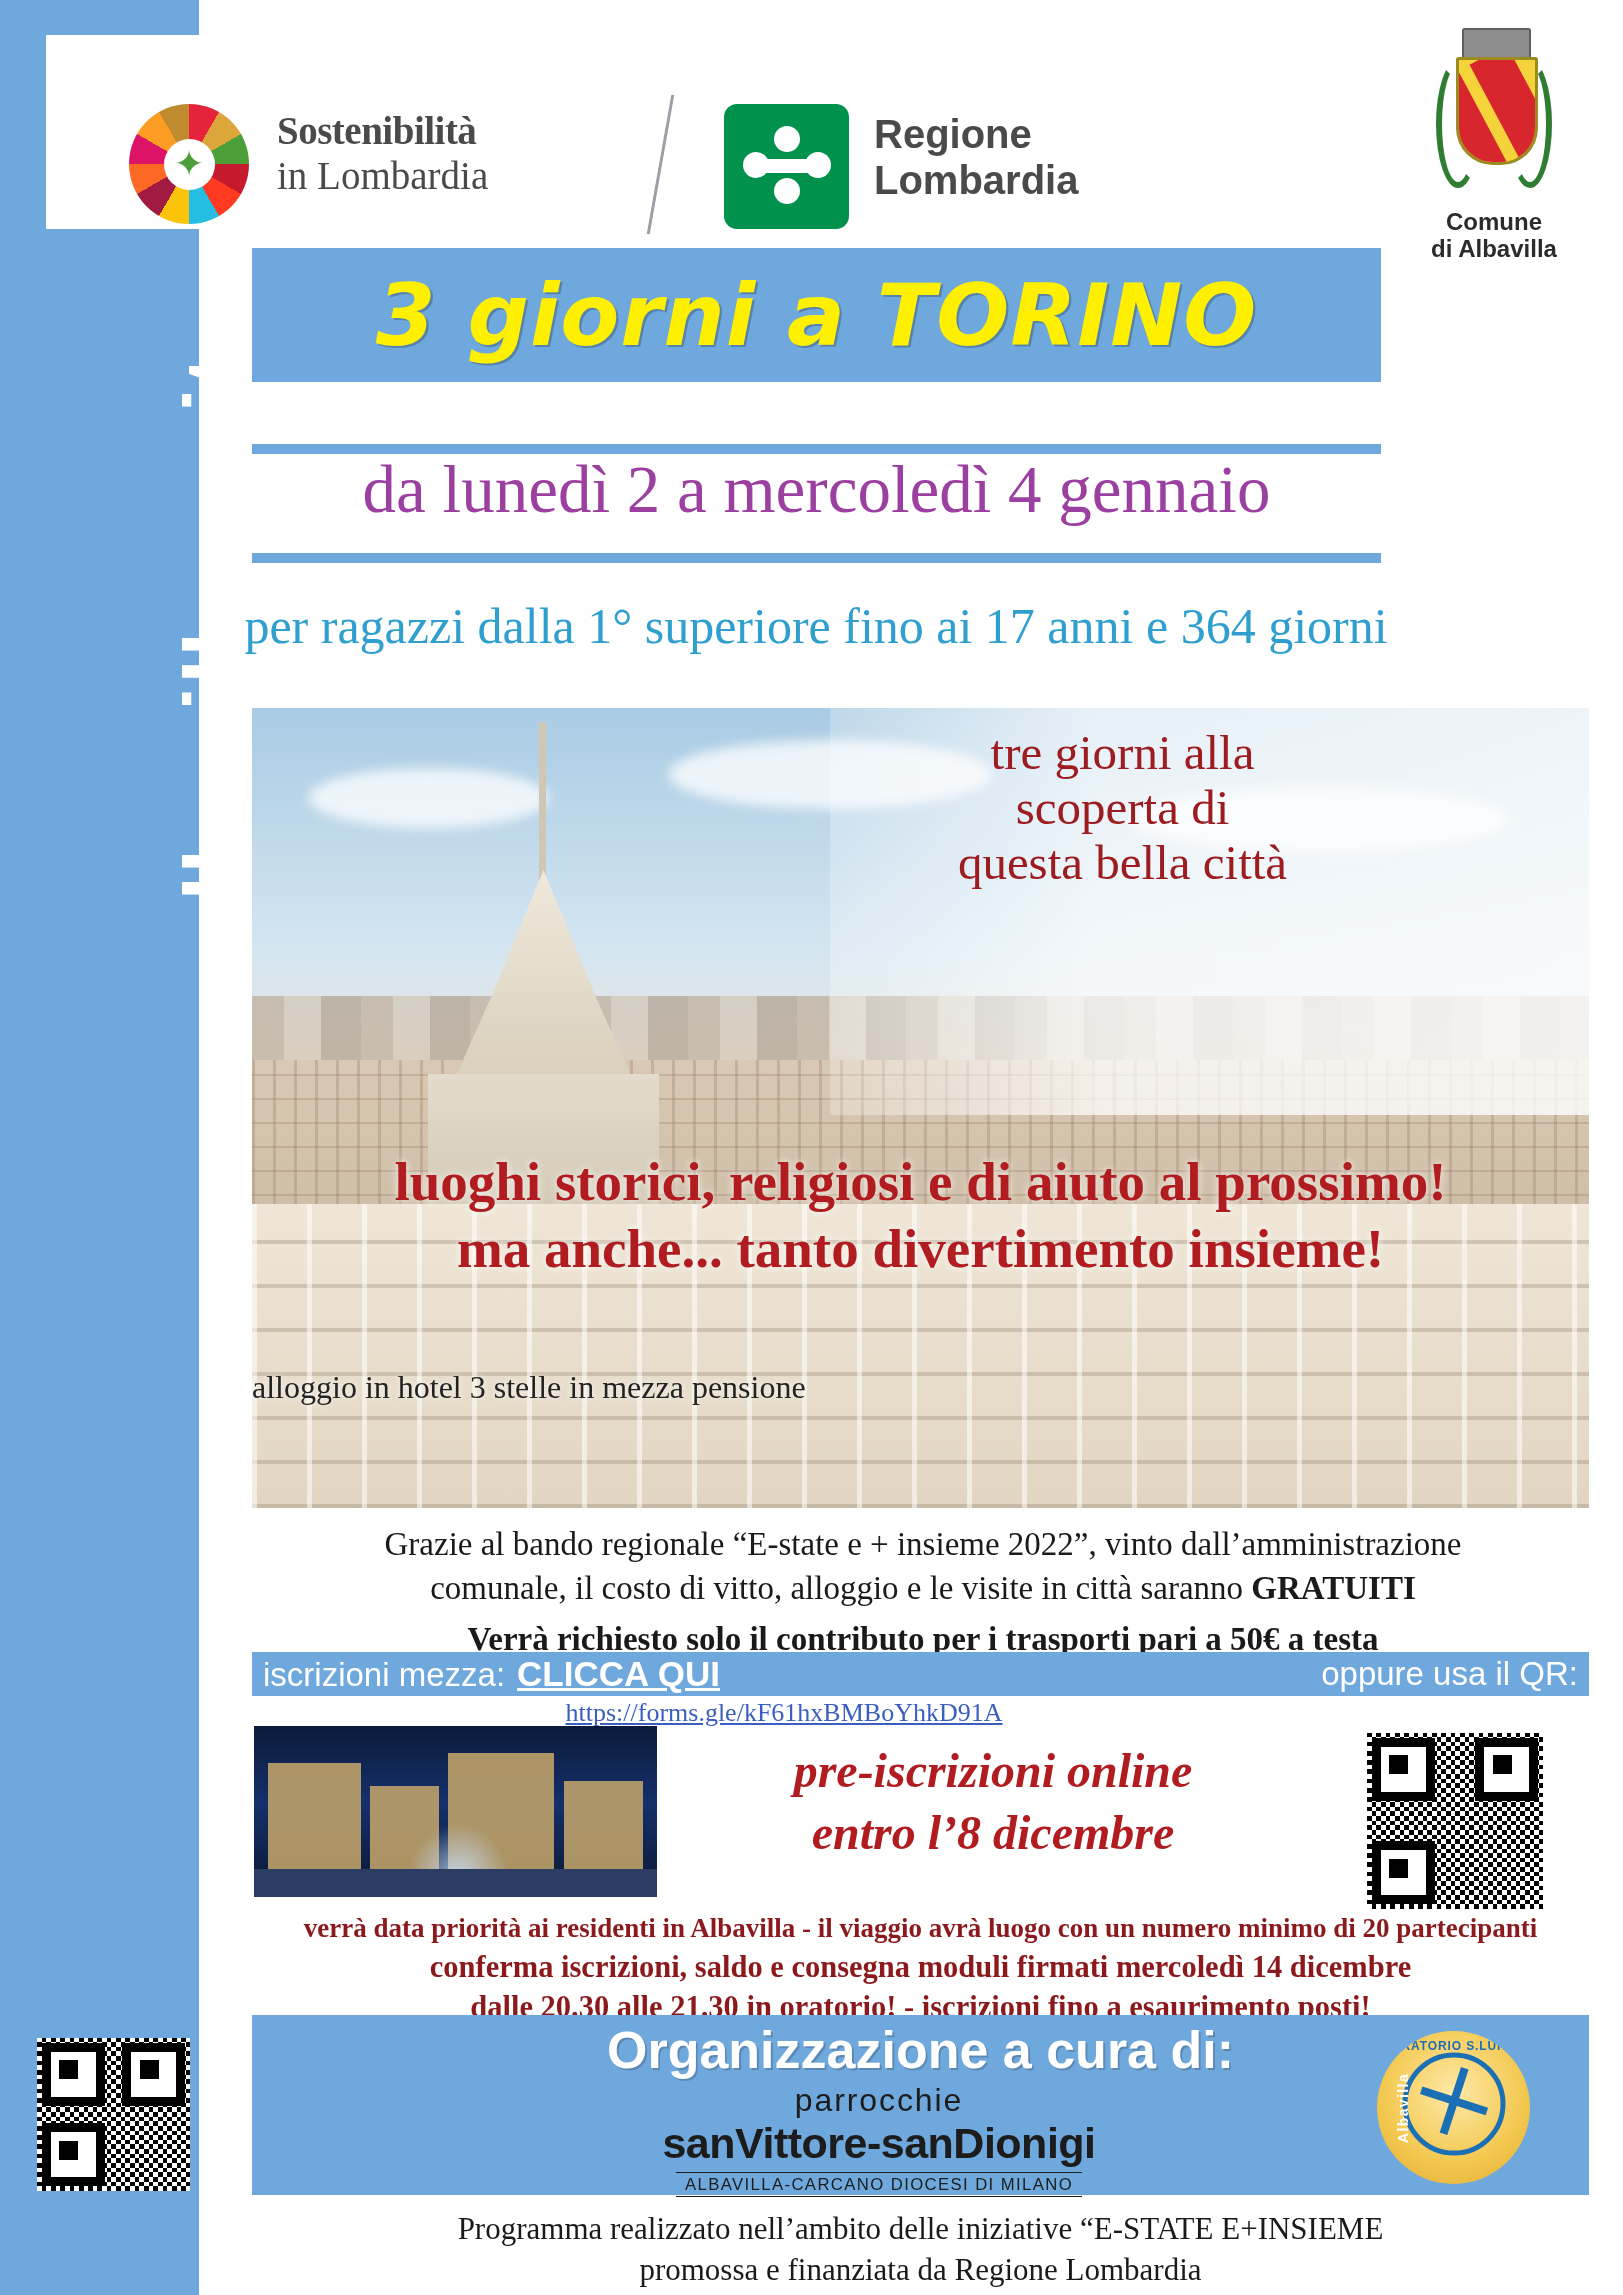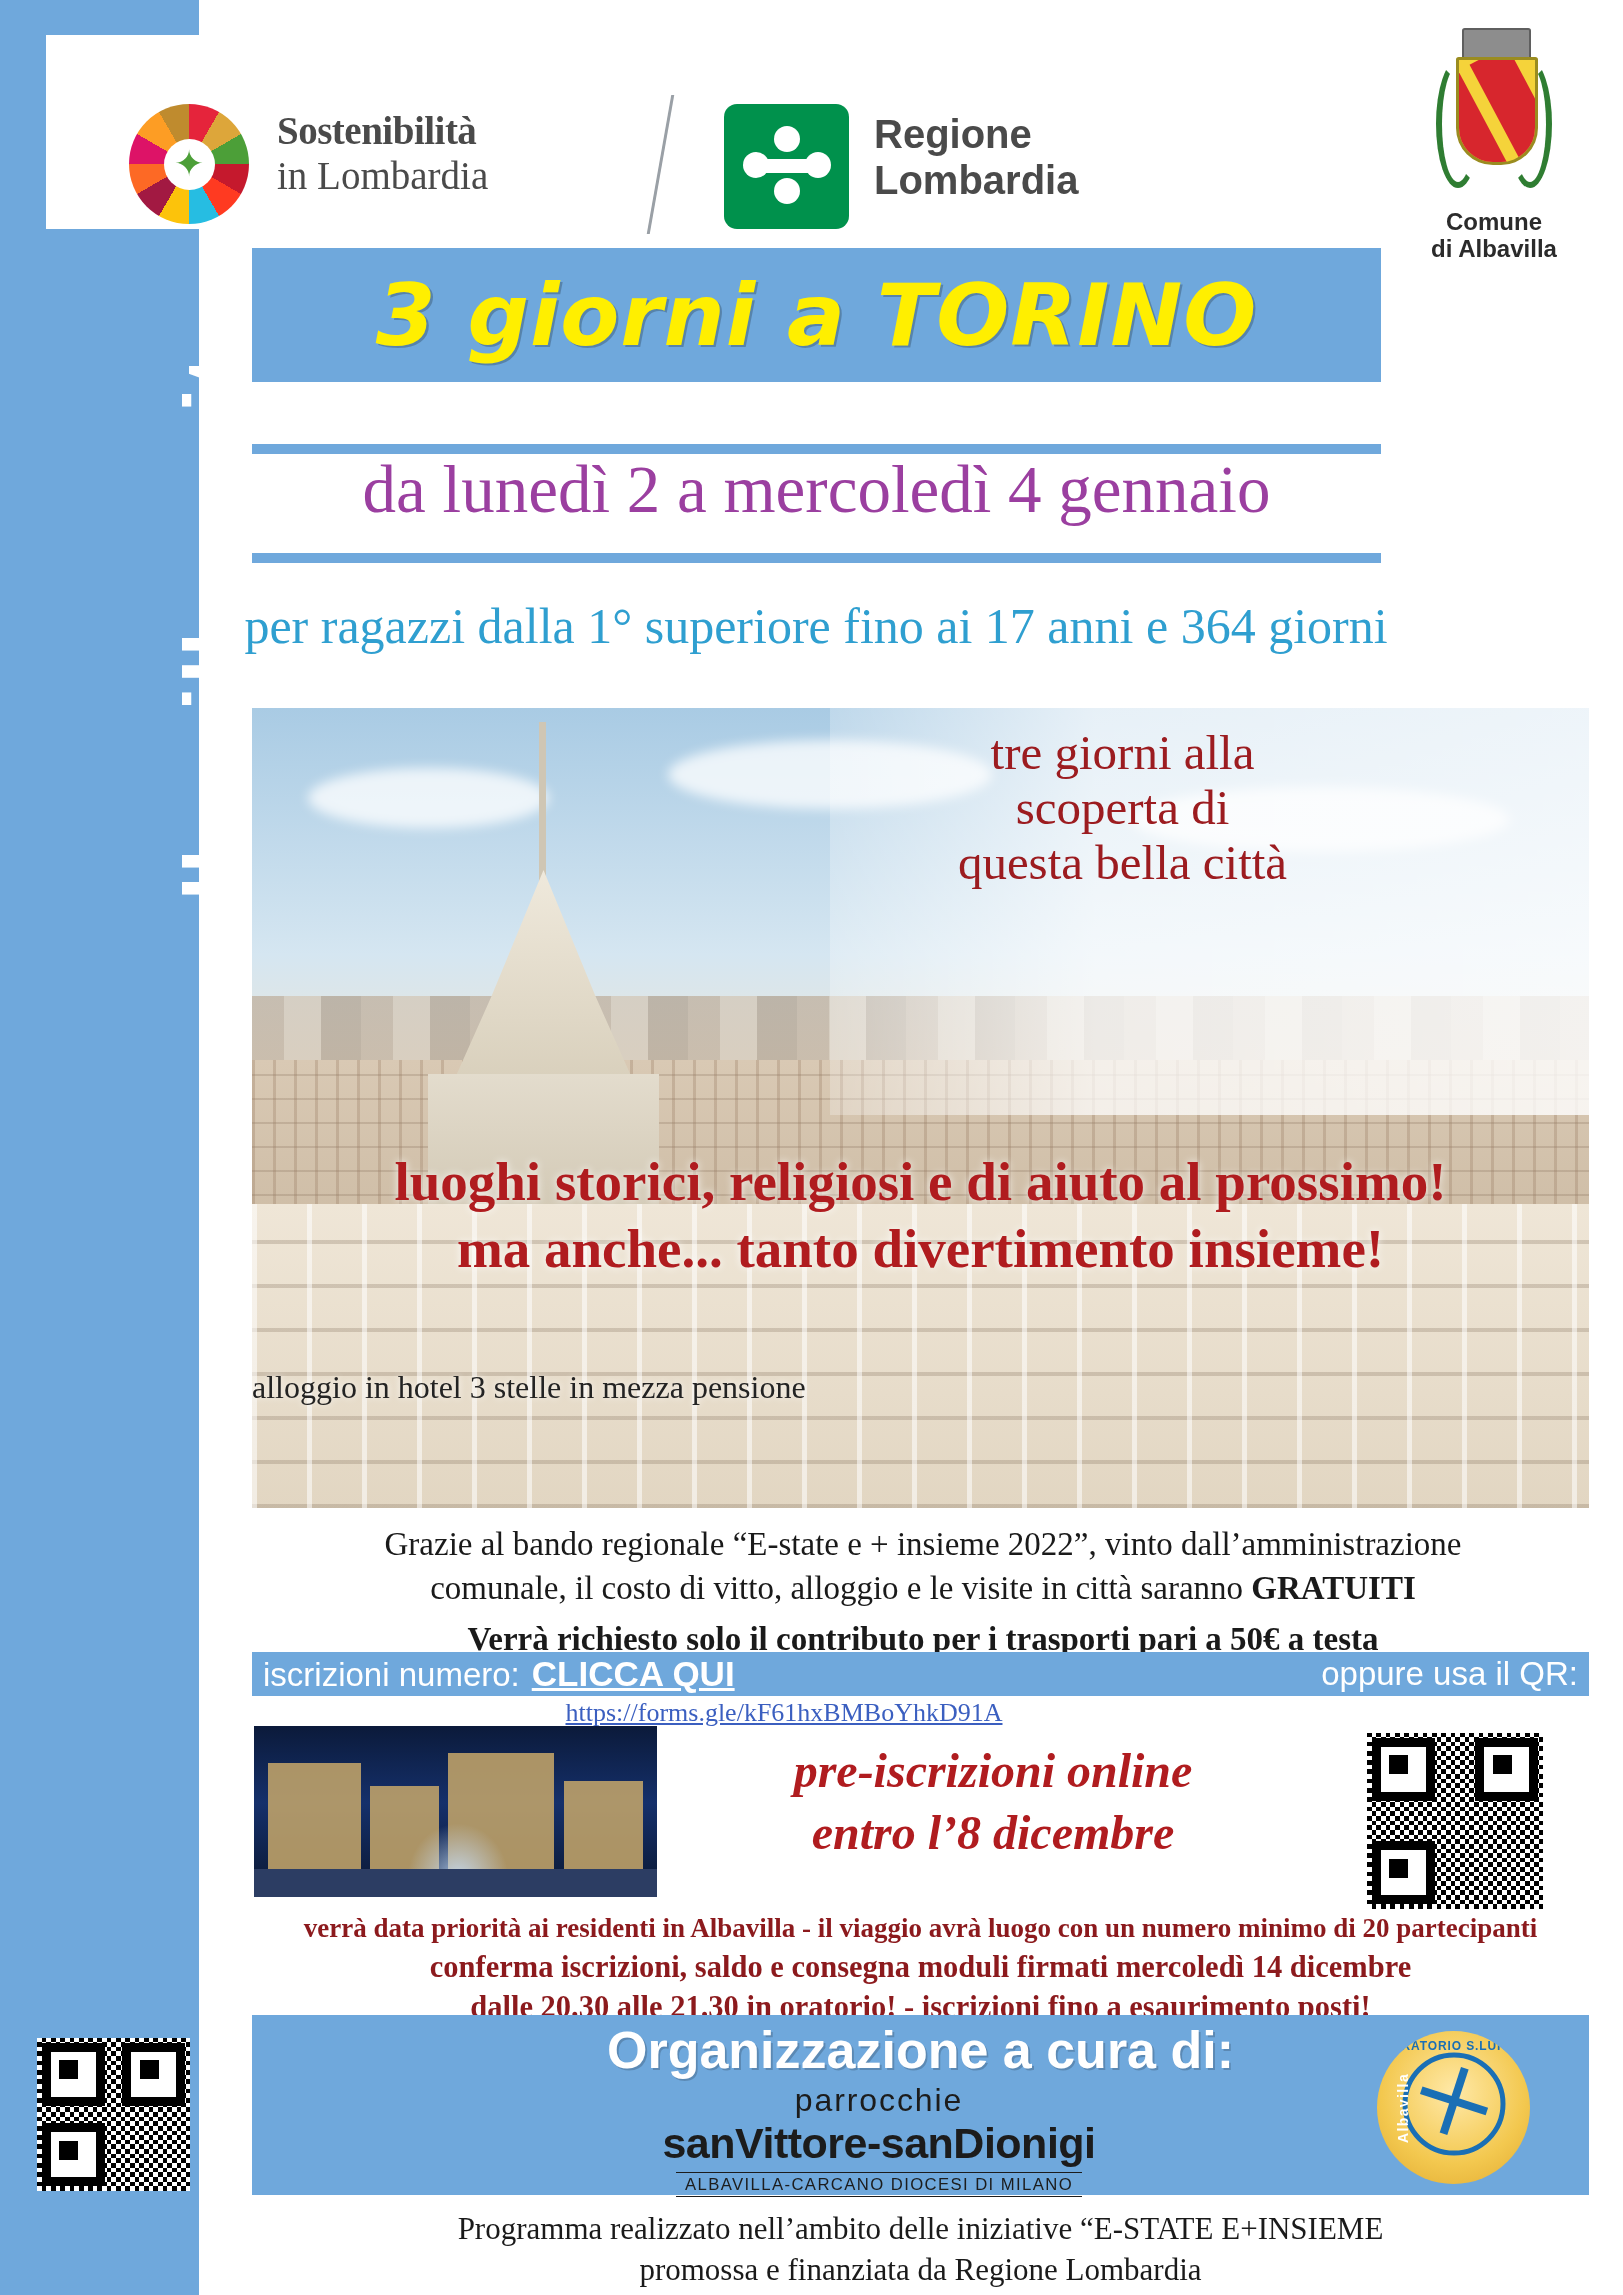--- a/index.html
+++ b/index.html
@@ -735,21 +735,21 @@
 <div class="grant">
   <div>Grazie al bando regionale “E-state e + insieme 2022”, vinto dall’amministrazione</div>
   <div>
     <span>comunale, il costo di vitto, alloggio e le visite in città saranno </span><b>GRATUITI</b>
   </div>
   <span class="line3">Verrà richiesto solo il contributo per i trasporti pari a 50€ a testa</span>
 </div>
 
 <div class="reg-bar">
   <span class="reg-left">
-    <span>iscrizioni numero:</span>
+    <span>iscrizioni mezza:</span>
     <a class="clicca" href="#">CLICCA QUI</a>
   </span>
   <span>oppure usa il QR:</span>
 </div>
 
 <a class="form-url" href="#">https://forms.gle/kF61hxBMBoYhkD91A</a>
 
 <div class="night-photo">
   <div class="bld np1"></div>
   <div class="bld np2"></div>

